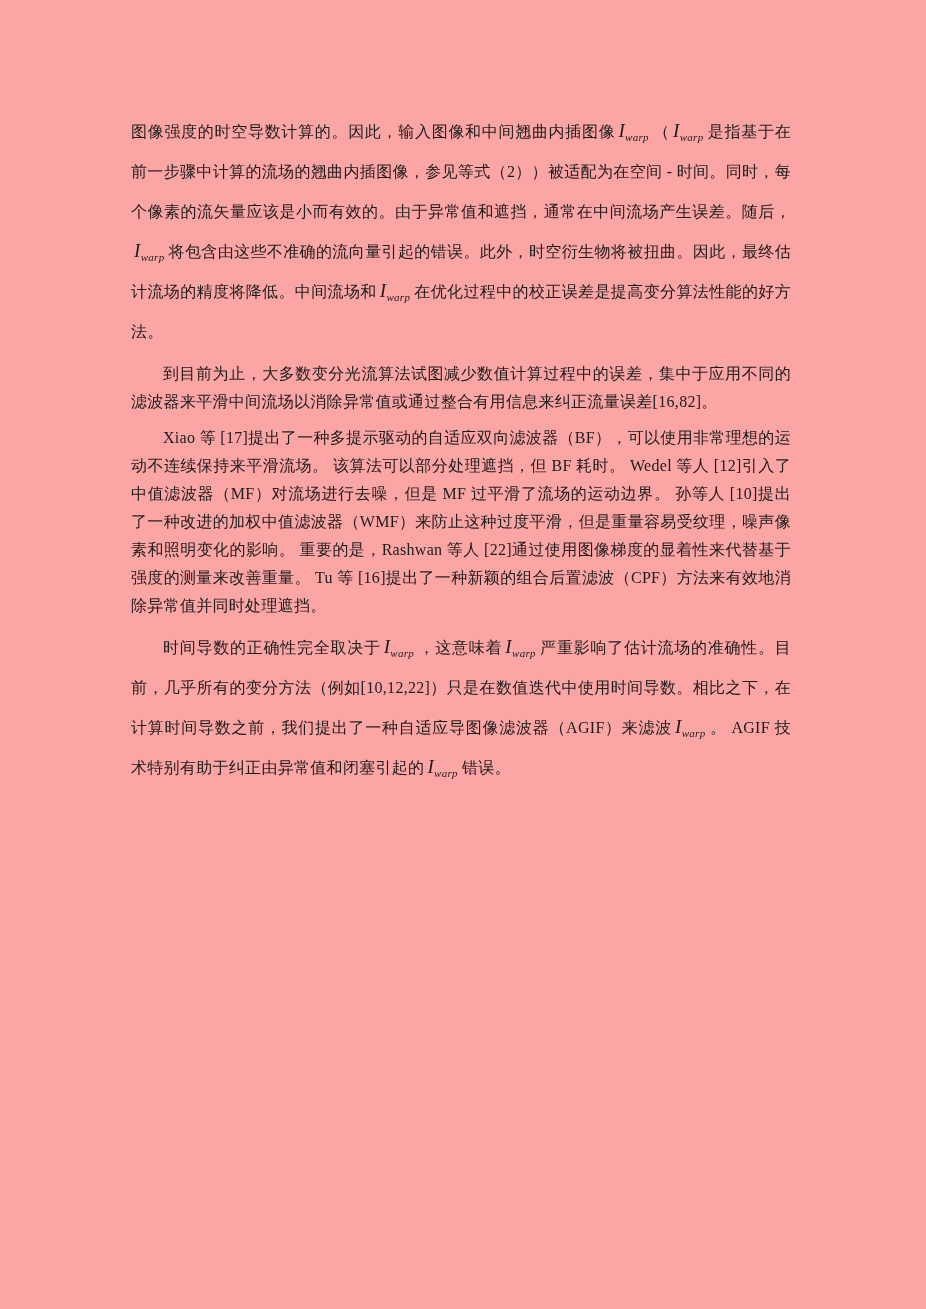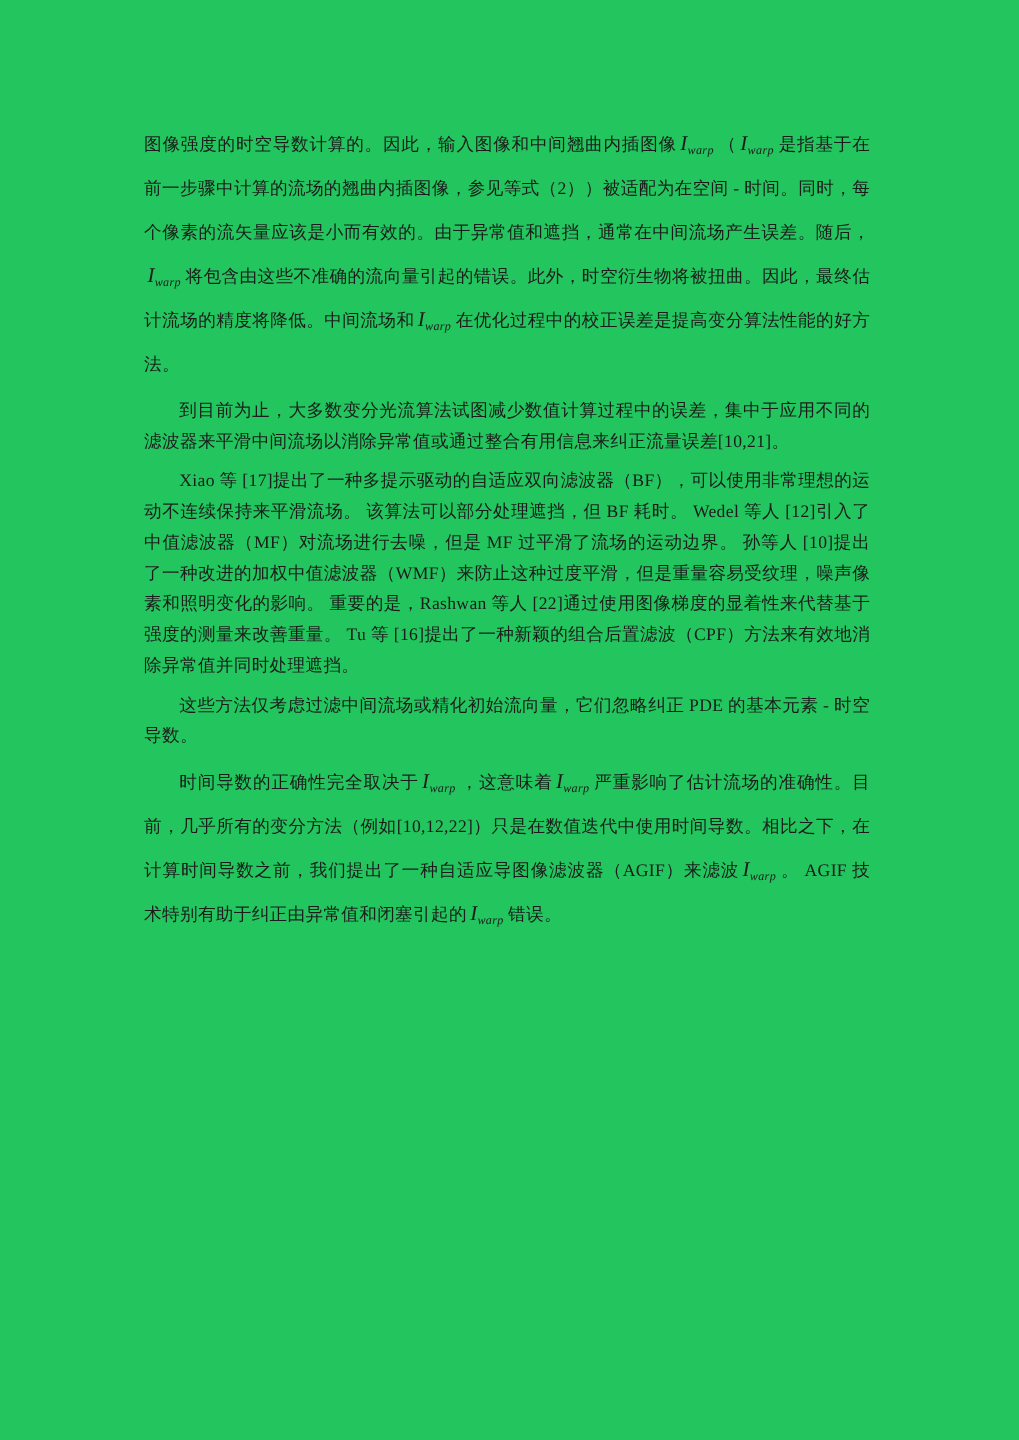--- a/index.html
+++ b/index.html
@@ -50,21 +50,20 @@
   .formula sub {
     font-size: 11px;
     font-style: italic;
     line-height: 0;
     vertical-align: -4px;
   }
 </style>
 </head>
 <body>
 
-<div class="page" style="background: #22c55e;">
+<div class="page" style="background: #fca5a5;">
   <div class="text-block" style="color: rgb(28, 28, 28);">
       <p class="para wide"><span>图像强度的时空导数计算的。因此，输入图像和中间翘曲内插图像</span><span class="formula"><i class="fbase">I</i><sub>warp</sub></span><span>（</span><span class="formula"><i class="fbase">I</i><sub>warp</sub></span><span>是指基于在前一步骤中计算的流场的翘曲内插图像，参见等式（2））被适配为在空间 - 时间。同时，每个像素的流矢量应该是小而有效的。由于异常值和遮挡，通常在中间流场产生误差。随后，</span><span class="formula"><i class="fbase">I</i><sub>warp</sub></span><span>将包含由这些不准确的流向量引起的错误。此外，时空衍生物将被扭曲。因此，最终估计流场的精度将降低。中间流场和</span><span class="formula"><i class="fbase">I</i><sub>warp</sub></span><span>在优化过程中的校正误差是提高变分算法性能的好方法。</span></p>
-      <p class="para indent"><span>到目前为止，大多数变分光流算法试图减少数值计算过程中的误差，集中于应用不同的滤波器来平滑中间流场以消除异常值或通过整合有用信息来纠正流量误差[10,21]。</span></p>
+      <p class="para indent"><span>到目前为止，大多数变分光流算法试图减少数值计算过程中的误差，集中于应用不同的滤波器来平滑中间流场以消除异常值或通过整合有用信息来纠正流量误差[16,82]。</span></p>
       <p class="para indent"><span>Xiao 等 [17]提出了一种多提示驱动的自适应双向滤波器（BF），可以使用非常理想的运动不连续保持来平滑流场。 该算法可以部分处理遮挡，但 BF 耗时。 Wedel 等人 [12]引入了中值滤波器（MF）对流场进行去噪，但是 MF 过平滑了流场的运动边界。 孙等人 [10]提出了一种改进的加权中值滤波器（WMF）来防止这种过度平滑，但是重量容易受纹理，噪声像素和照明变化的影响。 重要的是，Rashwan 等人 [22]通过使用图像梯度的显着性来代替基于强度的测量来改善重量。 Tu 等 [16]提出了一种新颖的组合后置滤波（CPF）方法来有效地消除异常值并同时处理遮挡。</span></p>
-      <p class="para indent"><span>这些方法仅考虑过滤中间流场或精化初始流向量，它们忽略纠正 PDE 的基本元素 - 时空导数。</span></p>
       <p class="para indent wide"><span>时间导数的正确性完全取决于</span><span class="formula"><i class="fbase">I</i><sub>warp</sub></span><span>，这意味着</span><span class="formula"><i class="fbase">I</i><sub>warp</sub></span><span>严重影响了估计流场的准确性。目前，几乎所有的变分方法（例如[10,12,22]）只是在数值迭代中使用时间导数。相比之下，在计算时间导数之前，我们提出了一种自适应导图像滤波器（AGIF）来滤波</span><span class="formula"><i class="fbase">I</i><sub>warp</sub></span><span>。 AGIF 技术特别有助于纠正由异常值和闭塞引起的</span><span class="formula"><i class="fbase">I</i><sub>warp</sub></span><span>错误。</span></p>
     </div>
 </div>
 
 </body></html>

